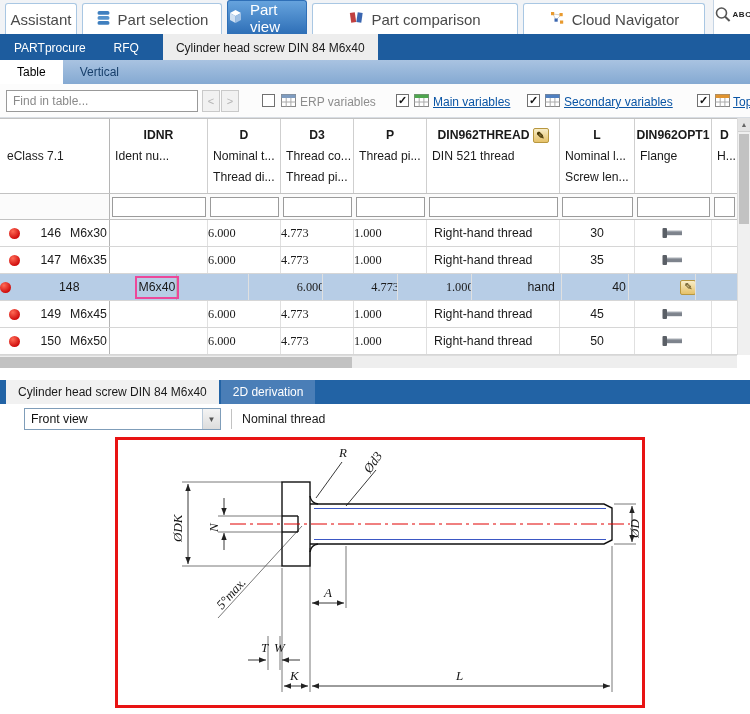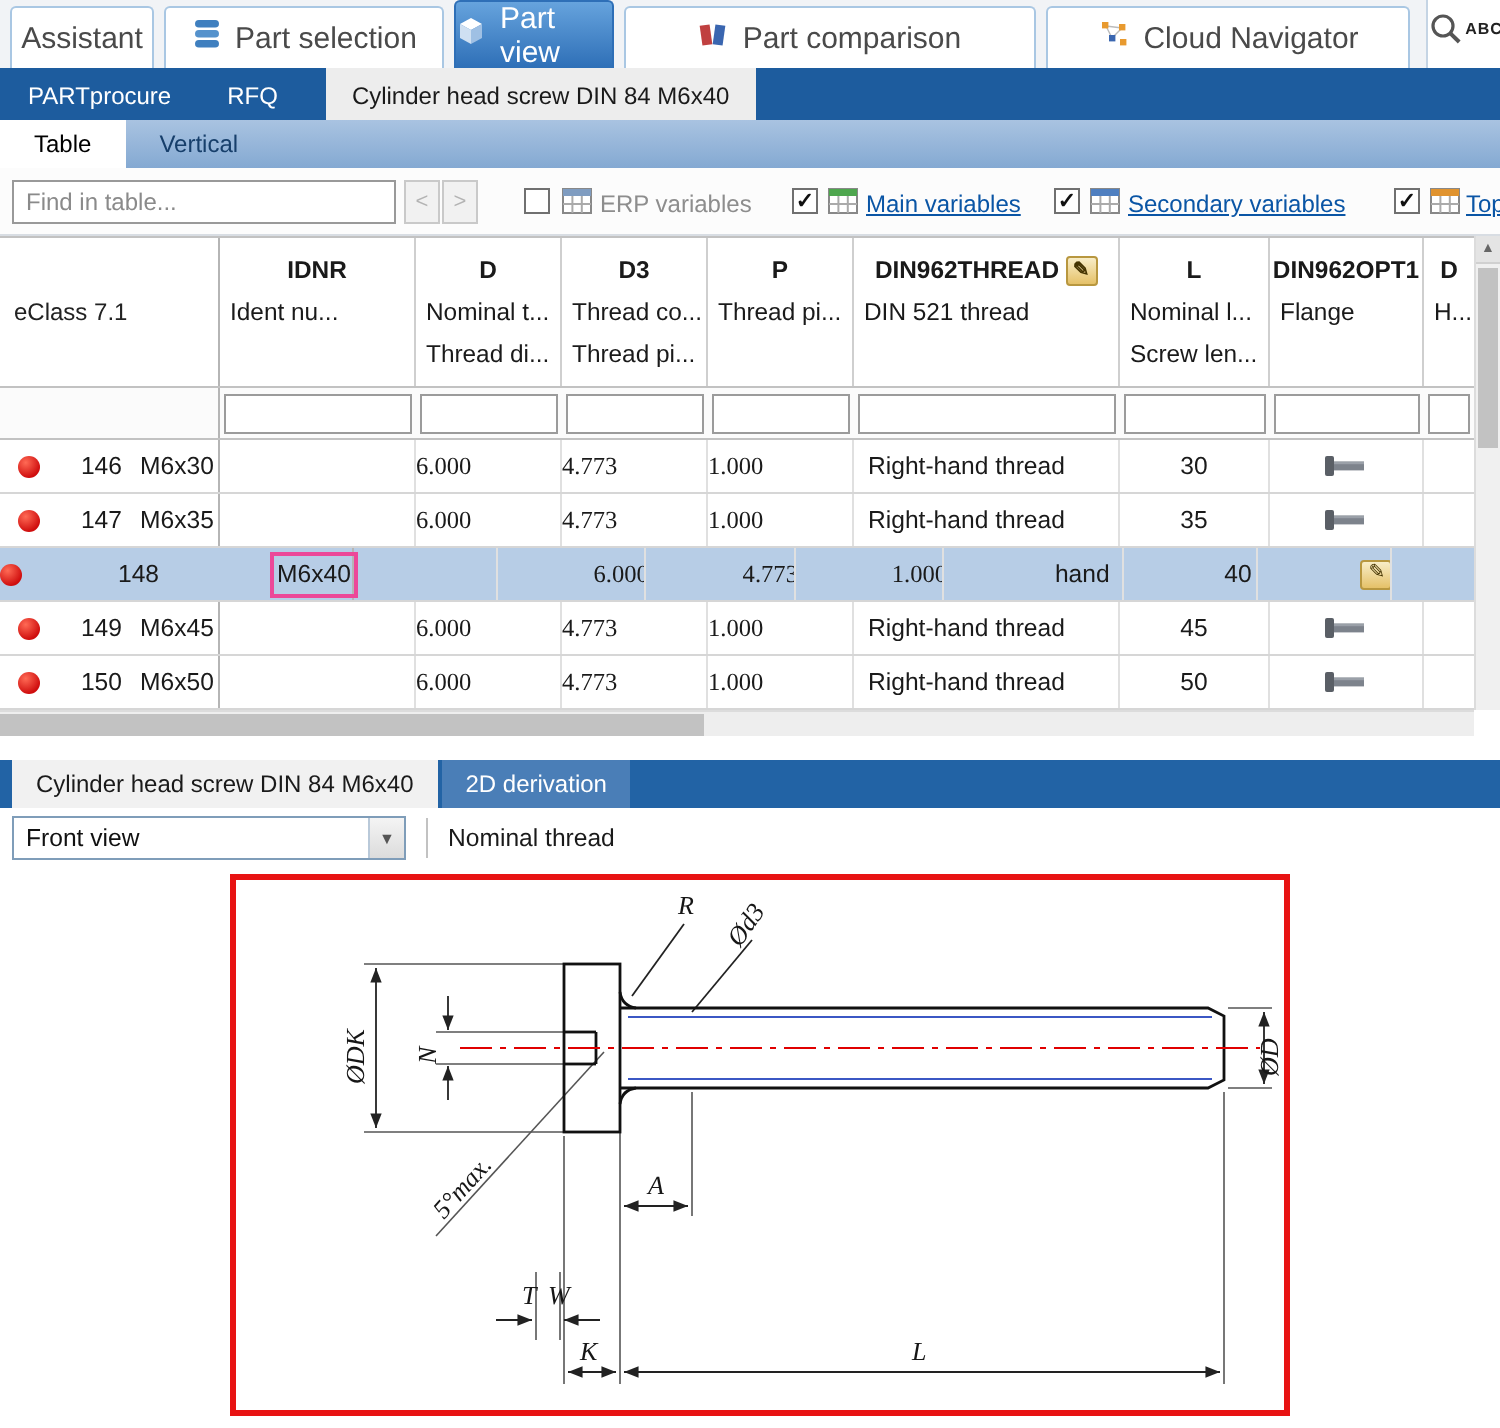--- a/index.html
+++ b/index.html
@@ -76,21 +76,21 @@
   .hthumb{position:absolute;left:0;top:1px;height:11px;width:352px;background:#c2c2c2;}
   .vscroll{position:absolute;right:0;top:0;width:13px;height:237px;background:#f0f0f0;border-left:1px solid #dcdcdc;}
   .varrow{height:14px;display:flex;align-items:center;justify-content:center;font-size:7px;color:#666;background:#e4e4e4;border-bottom:1px solid #d0d0d0;}
   .vthumb{margin:2px 1px;height:90px;background:#c2c2c2;}
 
   
   .bottombar{position:absolute;top:380px;left:0;width:750px;height:24px;background:#2263a5;display:flex;align-items:stretch;font-size:12px;padding-left:6px;}
   .btab{display:flex;align-items:center;padding:0 12px;color:#fff;background:#4a7eb7;margin-right:2px;white-space:nowrap;}
   .btab.active{background:#f1f1f1;color:#1a1a1a;}
   .viewbar{position:absolute;top:404px;left:0;width:750px;height:30px;background:#fff;display:flex;align-items:center;font-size:12.3px;}
-  .dropdown{margin-left:6px;width:197px;height:22px;border:1px solid #7f9db9;display:flex;align-items:stretch;background:#fff;}
+  .dropdown{margin-left:24px;width:197px;height:22px;border:1px solid #7f9db9;display:flex;align-items:stretch;background:#fff;}
   .dd-value{flex:1;display:flex;align-items:center;padding-left:6px;color:#111;}
   .dd-btn{width:18px;background:linear-gradient(#f4f4f4,#dcdcdc);border-left:1px solid #b9c9d9;display:flex;align-items:center;justify-content:center;font-size:8px;color:#555;}
   .vsep{width:1px;height:20px;background:#c2c2c2;margin:0 10px;}
   .drawbox{position:absolute;left:115px;top:437px;width:530px;height:271px;border:3px solid #e81313;background:#fff;}
   .drawbox svg{display:block;}
   .dimtext text{font-family:"Liberation Serif",serif;font-style:italic;font-size:13px;fill:#161616;}
 </style>
 </head>
 <body>
 

